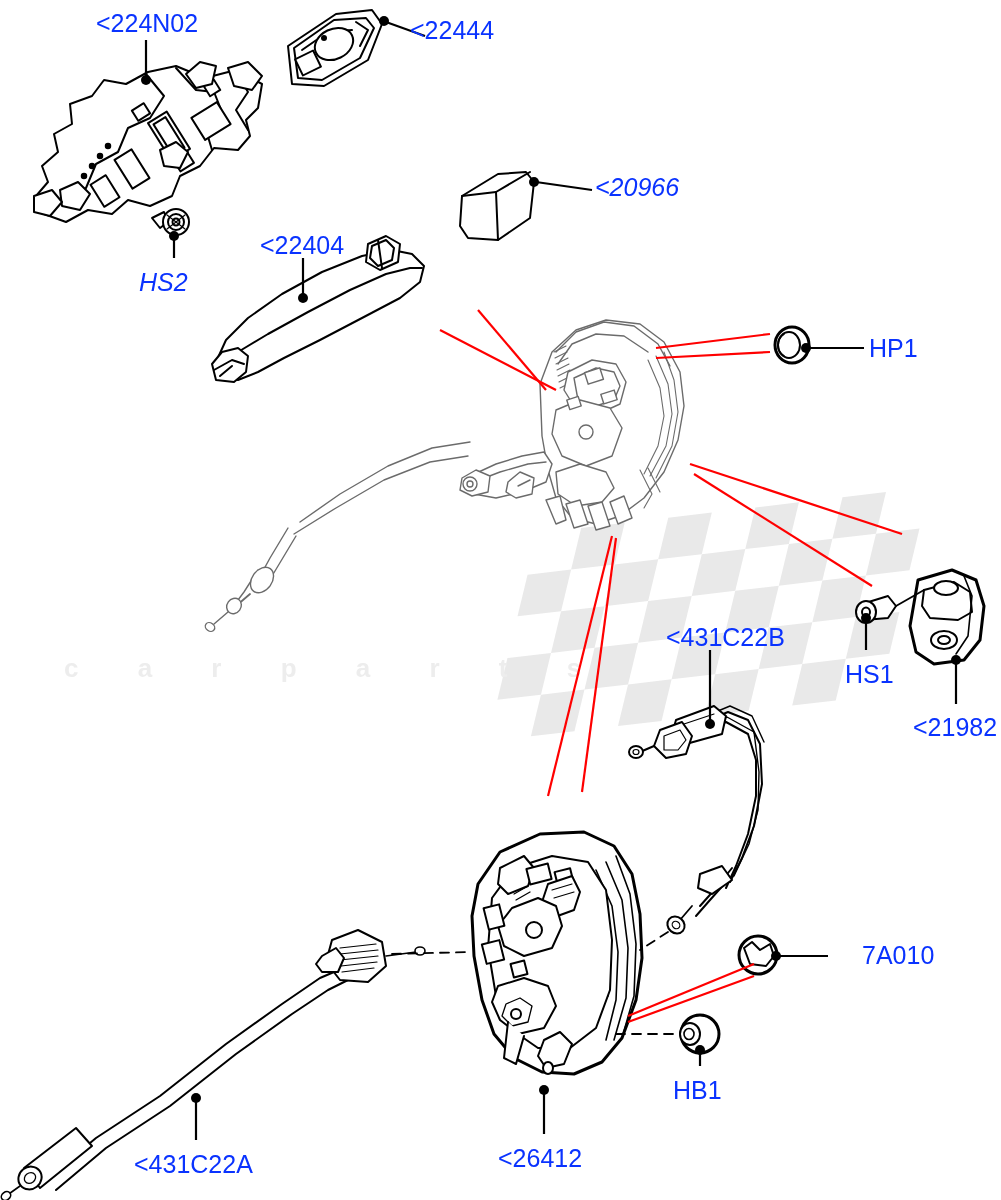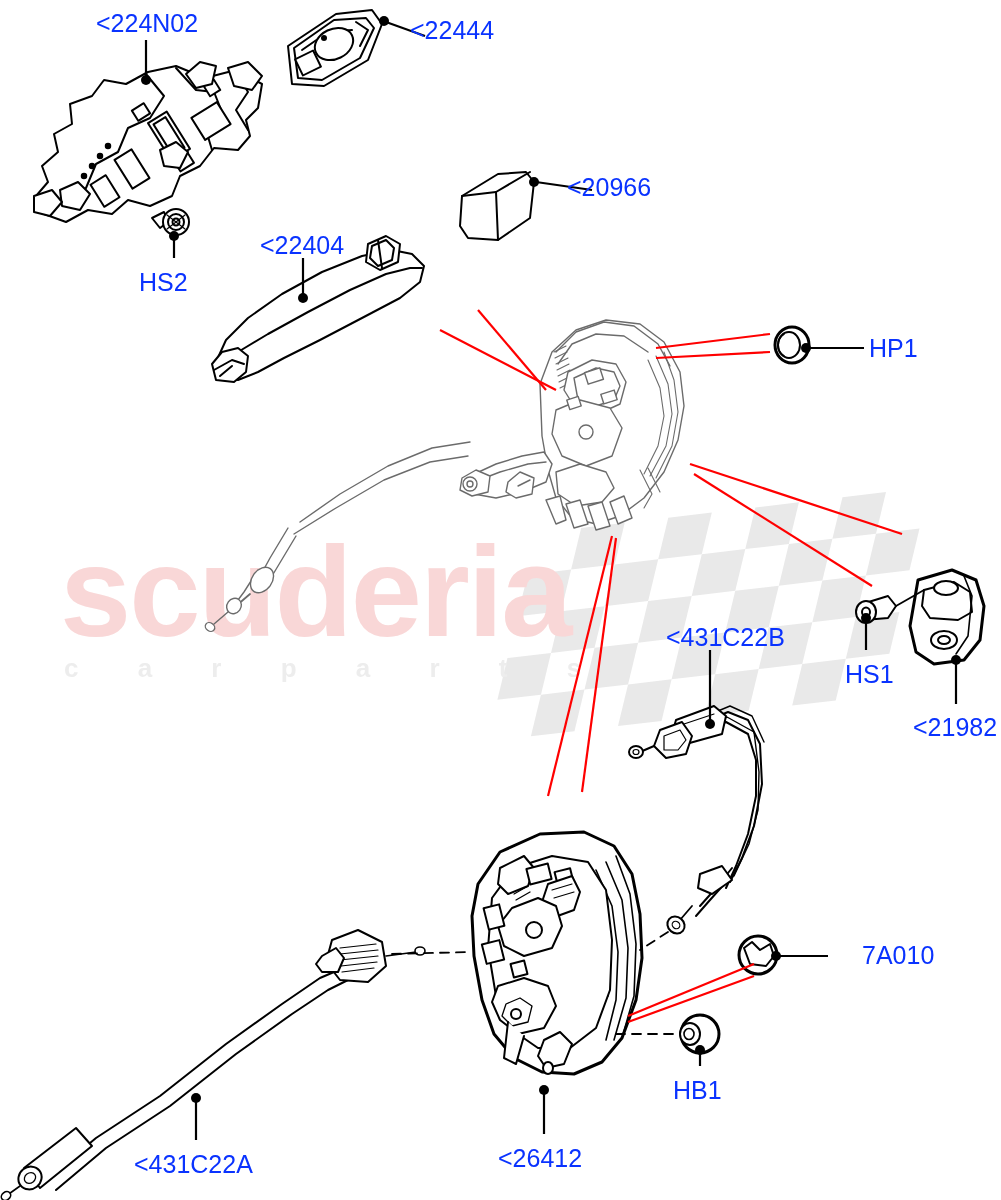--- a/index.html
+++ b/index.html
@@ -94,21 +94,20 @@
         <rect x="70" y="16" width="42" height="42"></rect>
         <rect x="154" y="16" width="42" height="42"></rect>
         <rect x="-140" y="58" width="42" height="42"></rect>
         <rect x="-56" y="58" width="42" height="42"></rect>
         <rect x="28" y="58" width="42" height="42"></rect>
         <rect x="112" y="58" width="42" height="42"></rect>
       </g>
     </g>
   </svg>
 
-  <div class="wm-scuderia">scuderia</div>
   <div class="wm-carparts">c a r   p a r t s</div>
 
   <svg class="layer" viewBox="0 0 1001 1200">
     <g fill="none" stroke="#000" stroke-width="2" stroke-linejoin="round" stroke-linecap="round">
 
       <g>
         <path d="M148 72 L176 66 L205 78 L236 70 L262 84 L258 108 L246 120
                  L250 136 L238 150 L214 148 L200 166 L180 176 L172 196
                  L150 206 L128 200 L112 214 L88 210 L66 222 L44 214
                  L36 196 L48 182 L42 166 L58 152 L54 134 L72 124
@@ -420,23 +419,23 @@
       <path d="M694 474 L872 586"></path>
       <path d="M612 536 L548 796"></path>
       <path d="M616 538 L582 792"></path>
       <path d="M628 1016 L754 964"></path>
       <path d="M628 1022 L754 976"></path>
     </g>
   </svg>
 
   <div class="plabel" style="left:96px; top:11px;">&lt;224N02</div>
   <div class="plabel" style="left:410px; top:18px;">&lt;22444</div>
-  <div class="plabel" style="left:567px; top:175px;">&lt;20966</div>
+  <div class="plabel" style="left:595px; top:175px;font-style:italic;">&lt;20966</div>
   <div class="plabel" style="left:260px; top:233px;">&lt;22404</div>
-  <div class="plabel" style="left:139px; top:270px;">HS2</div>
+  <div class="plabel" style="left:139px; top:270px;font-style:italic;">HS2</div>
   <div class="plabel" style="left:869px; top:336px;">HP1</div>
   <div class="plabel" style="left:666px; top:625px;">&lt;431C22B</div>
   <div class="plabel" style="left:845px; top:662px;">HS1</div>
   <div class="plabel" style="left:913px; top:715px;">&lt;21982</div>
   <div class="plabel" style="left:833px; top:943px;margin-left:29px;">7A010</div>
   <div class="plabel" style="left:673px; top:1078px;">HB1</div>
   <div class="plabel" style="left:498px; top:1146px;">&lt;26412</div>
   <div class="plabel" style="left:134px; top:1152px;text-align:center;">&lt;431C22A</div>
 
 </div>

